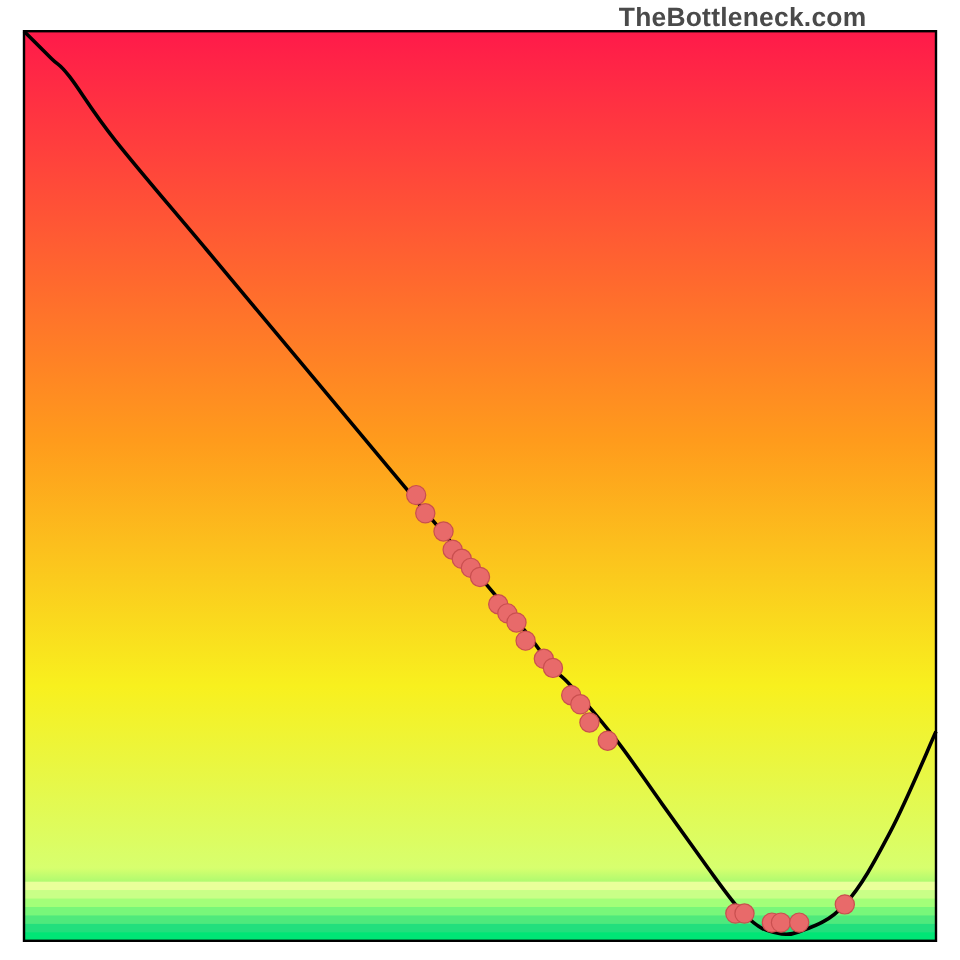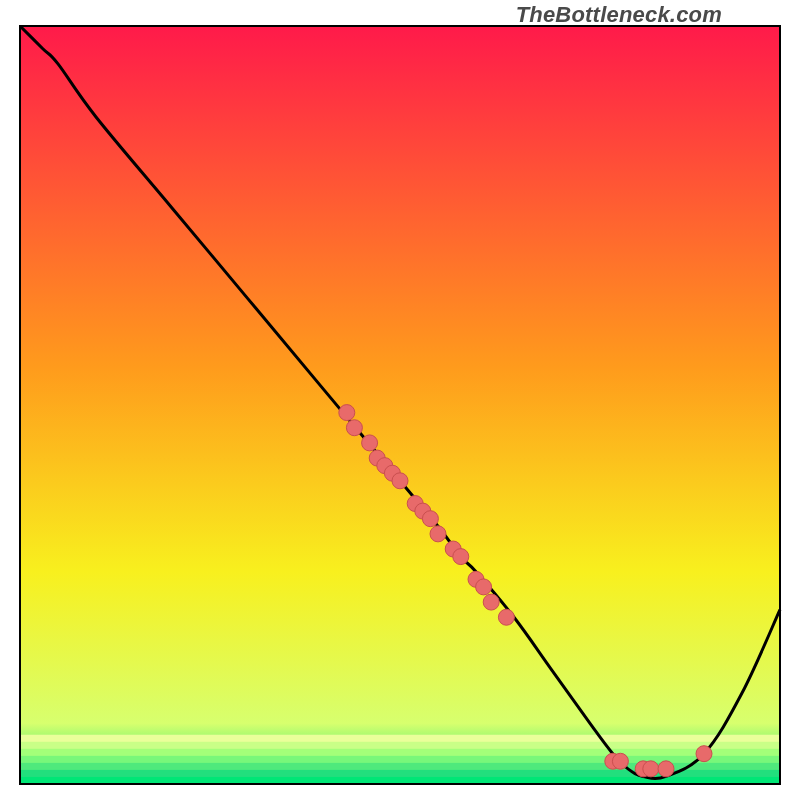--- a/index.html
+++ b/index.html
@@ -7,21 +7,20 @@
     padding: 0;
     width: 800px;
     height: 800px;
     background: #ffffff;
     font-family: Arial, Helvetica, sans-serif;
   }
   .container {
     position: relative;
     width: 736px;
     height: 800px;
-    font-style: italic;
   }
   .watermark {
     position: absolute;
     top: 2px;
     right: 14px;
     font-size: 22px;
     font-weight: 600;
     color: #4a4a4a;
     letter-spacing: 0.2px;
     z-index: 10;

